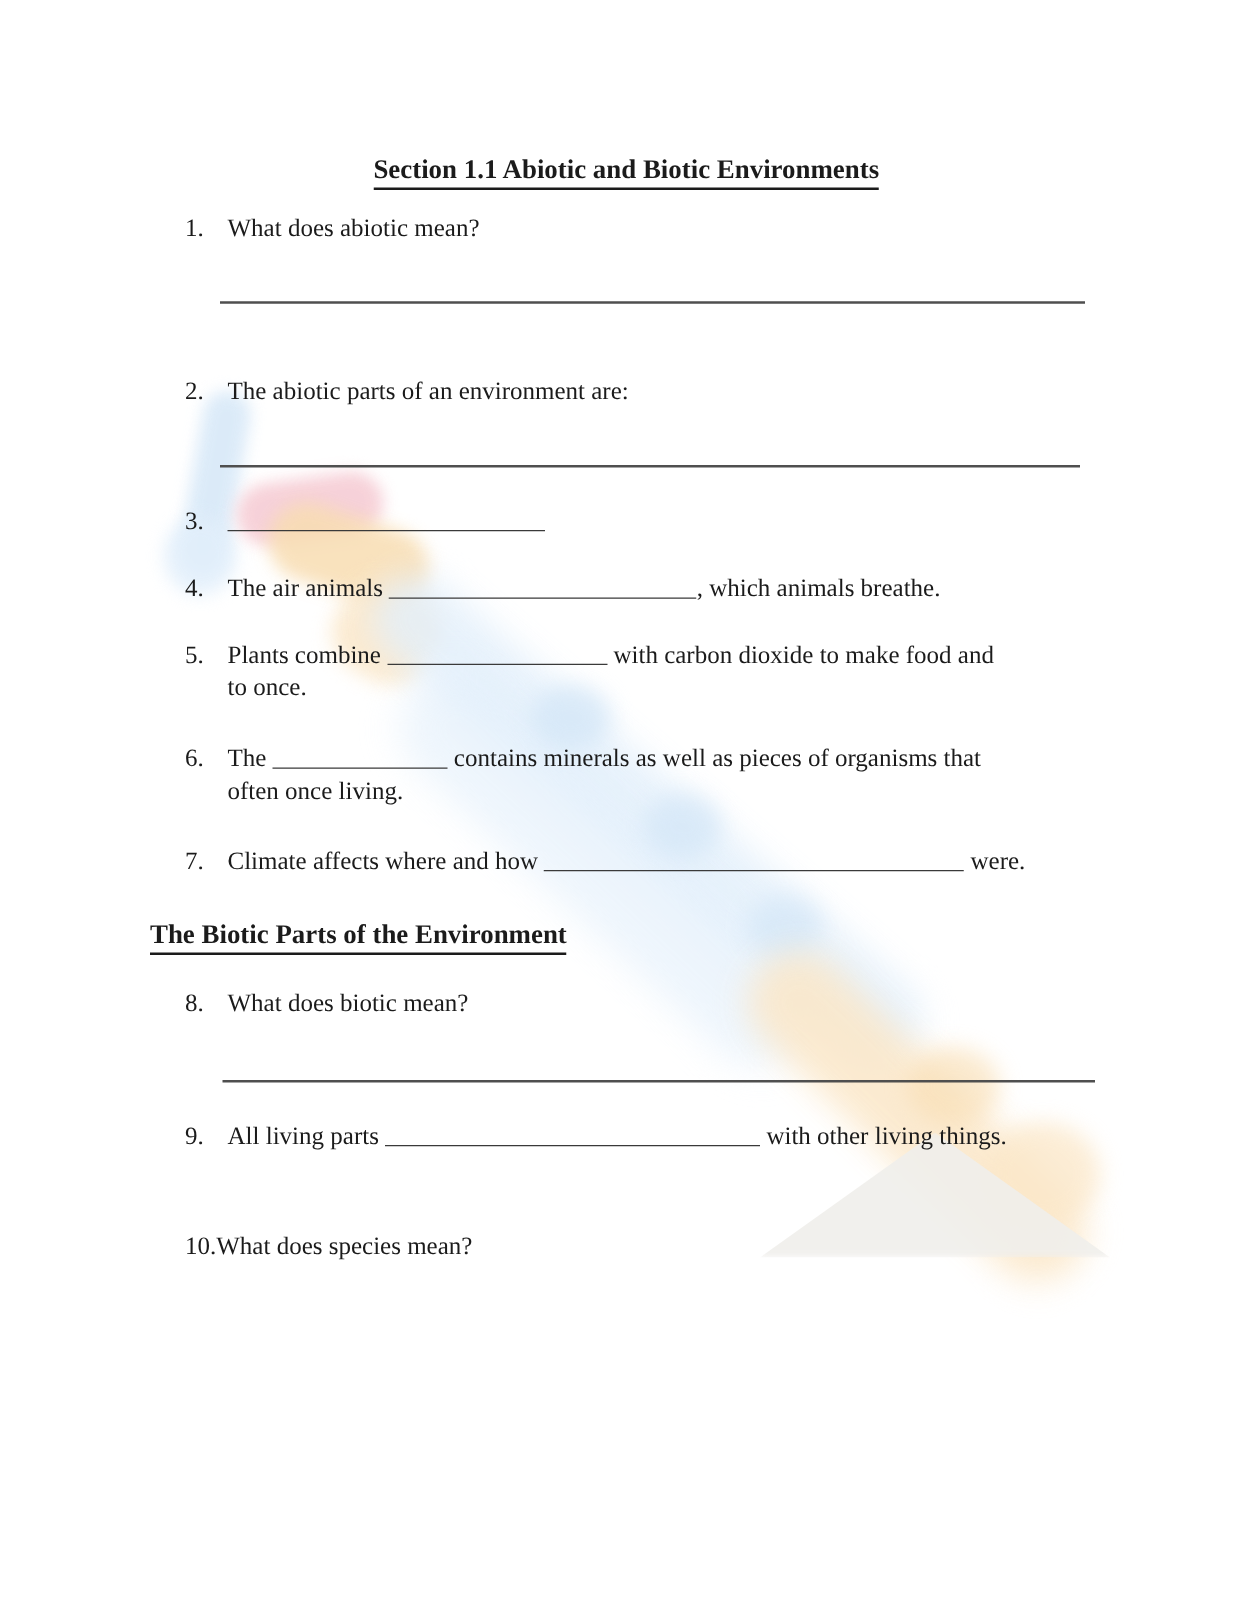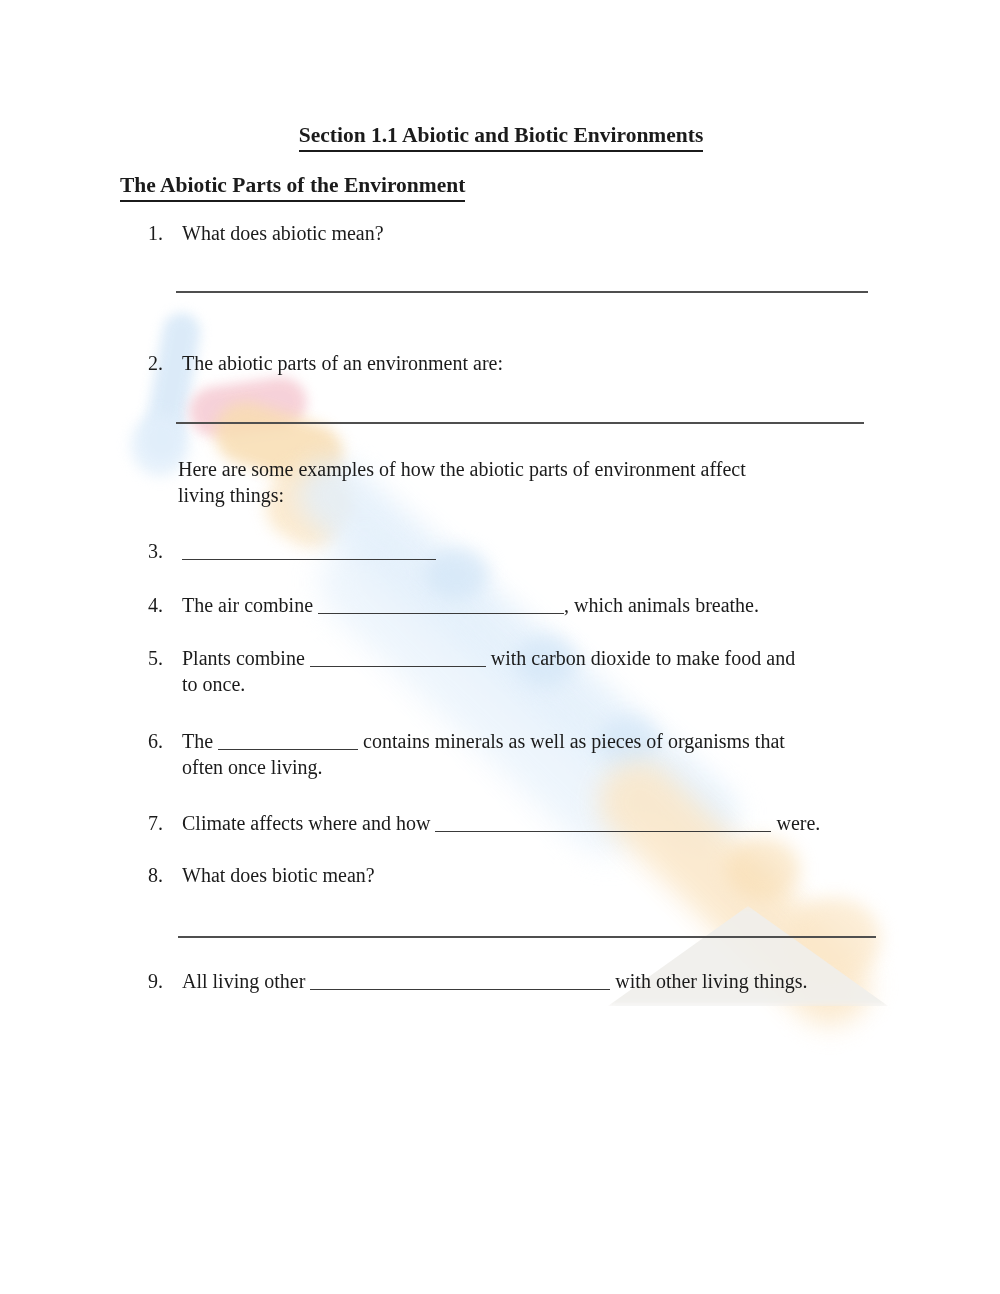--- a/index.html
+++ b/index.html
@@ -123,76 +123,76 @@
     <div class="wm s13"></div>
     <div class="wm tri"></div>
   </div>
 
   <div class="content">
 
     <div class="title-row">
       <span class="doc-title">Section 1.1 Abiotic and Biotic Environments</span>
     </div>
 
-    <div class="sec-heading" id="hd-abiotic">
-      <span>The Abiotic Parts of the Environment</span>
-    </div>
 
     <div class="q" id="q1">
       <span class="num">1.</span>
       <span class="qtext">What does abiotic mean?</span>
     </div>
 
     <div class="answer-line" id="line1"></div>
 
     <div class="q" id="q2">
       <span class="num">2.</span>
       <span class="qtext">The abiotic parts of an environment are:</span>
     </div>
 
     <div class="answer-line" id="line2"></div>
 
-    <div class="para" id="intro">
-      <span>Here are some examples of how the abiotic parts of environment affect</span><br>
-      <span>living things:</span>
-    </div>
 
     <div class="q" id="q3">
       <span class="num">3.</span>
       <span class="qtext"><span class="blank b254"></span></span>
     </div>
 
     <div class="q" id="q4">
       <span class="num">4.</span>
-      <span class="qtext"><span>The air combine </span><span class="blank b246"></span><span>, which animals breathe.</span></span>
+      <span class="qtext"><span>The air animals </span><span class="blank b246"></span><span>, which animals breathe.</span></span>
     </div>
 
     <div class="q" id="q5">
       <span class="num">5.</span>
       <span class="qtext"><span>Plants combine </span><span class="blank b176"></span><span> with carbon dioxide to make food and</span><br><span>to once.</span></span>
     </div>
 
     <div class="q" id="q6">
       <span class="num">6.</span>
       <span class="qtext"><span>The </span><span class="blank b140"></span><span> contains minerals as well as pieces of organisms that</span><br><span>often once living.</span></span>
     </div>
 
     <div class="q" id="q7">
       <span class="num">7.</span>
       <span class="qtext"><span>Climate affects where and how </span><span class="blank b336"></span><span> were.</span></span>
     </div>
 
+    <div class="sec-heading" id="hd-biotic">
+      <span>The Biotic Parts of the Environment</span>
+    </div>
 
     <div class="q" id="q8">
       <span class="num">8.</span>
       <span class="qtext">What does biotic mean?</span>
     </div>
 
     <div class="answer-line" id="line3"></div>
 
     <div class="q" id="q9">
       <span class="num">9.</span>
-      <span class="qtext"><span>All living other </span><span class="blank b300"></span><span> with other living things.</span></span>
+      <span class="qtext"><span>All living parts </span><span class="blank b300"></span><span> with other living things.</span></span>
     </div>
 
+    <div class="q tight" id="q10">
+      <span class="num">10.</span>
+      <span class="qtext">What does species mean?</span>
+    </div>
 
   </div>
 </div>
 
 </body></html>

